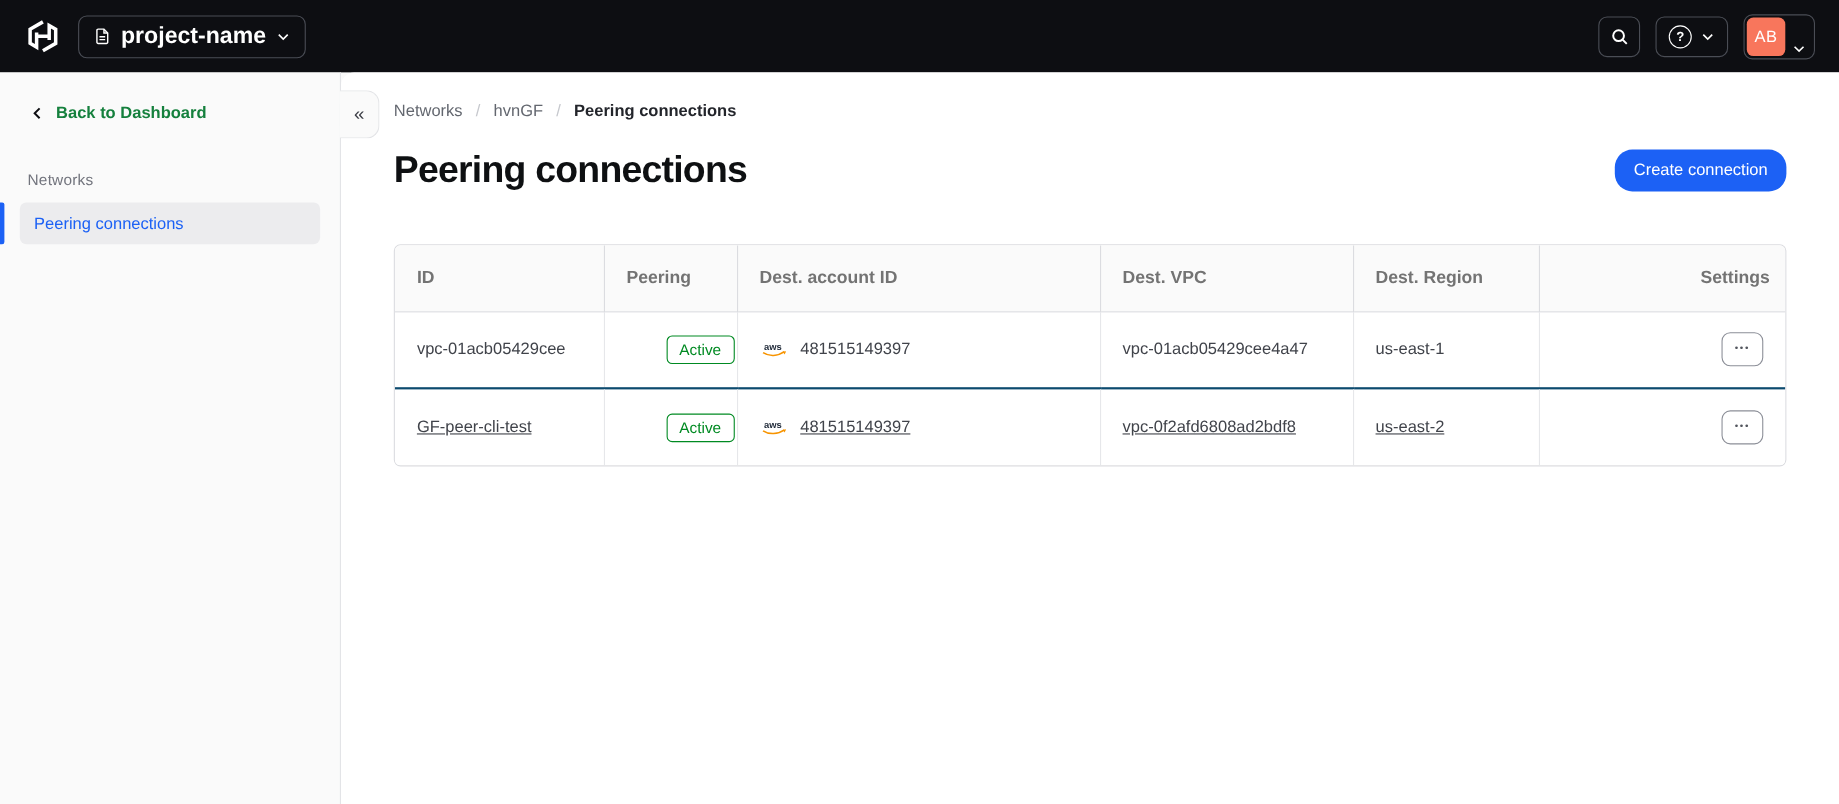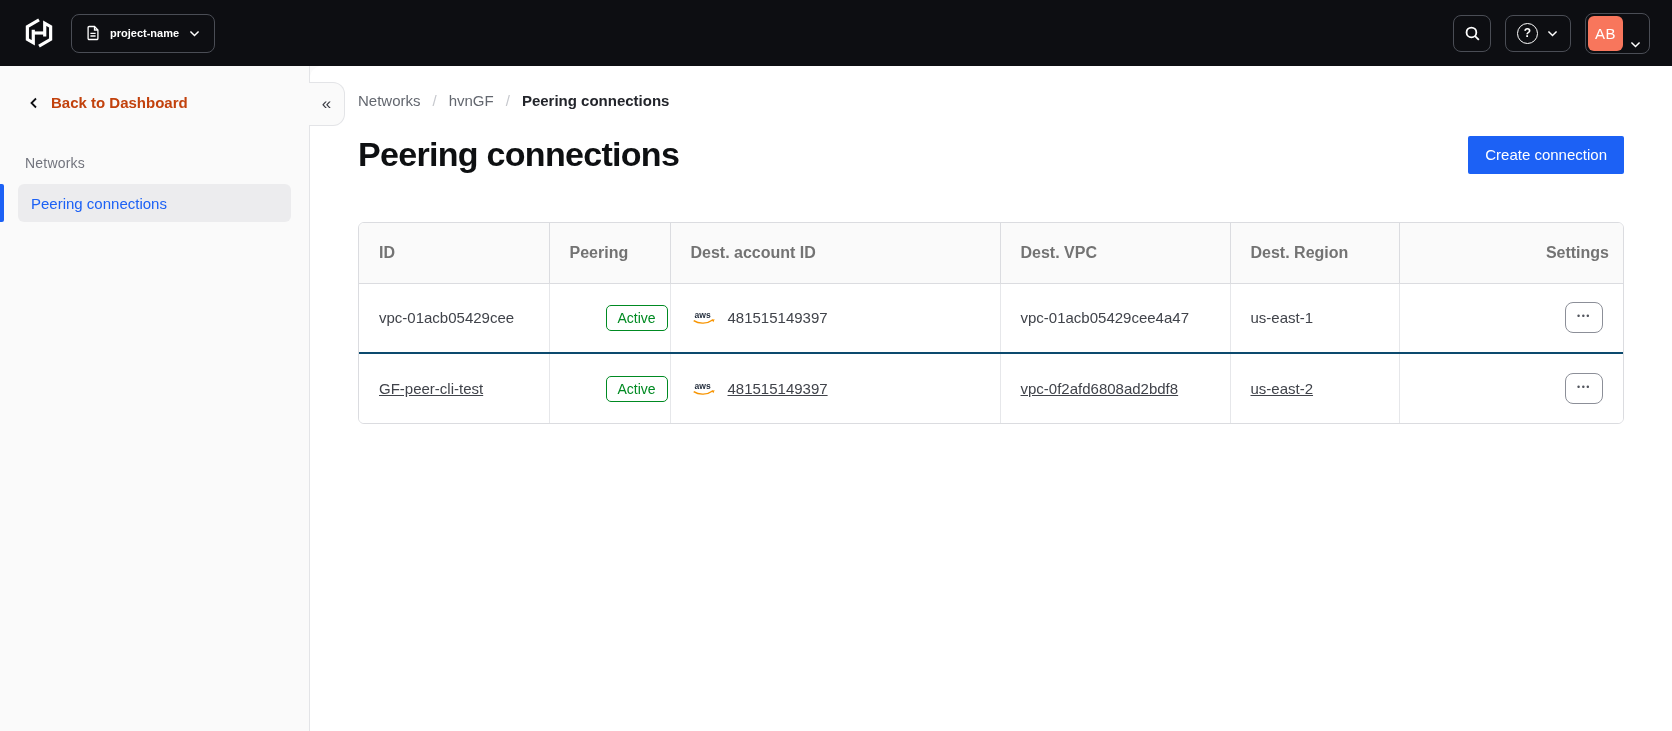--- a/index.html
+++ b/index.html
@@ -16,21 +16,21 @@
     display: flex; align-items: center; justify-content: space-between;
     padding: 0 22px 0 24px;
   }
   .nav-left { display: flex; align-items: center; gap: 17px; }
   .logo-btn { background: none; border: none; cursor: pointer; display: flex; align-items: center; }
   .nav-btn {
     display: flex; align-items: center; background: transparent;
     border: 1px solid #4a4d55; border-radius: 8px; color: #fff;
     cursor: pointer; font-family: inherit;
   }
-  .project-btn { height: 39px; padding: 0 13px; gap: 9px; font-size: 11px; font-weight: 600; }
+  .project-btn { height: 39px; padding: 0 13px; gap: 9px; font-size: 21px; font-weight: 600; }
   .nav-right { display: flex; align-items: center; gap: 14px; }
   .icon-btn { width: 38px; height: 37px; justify-content: center; }
   .help-btn { height: 37px; padding: 0 11px; gap: 8px; }
   .help-circle {
     width: 21px; height: 21px; border: 1.6px solid #fff; border-radius: 50%;
     display: flex; align-items: center; justify-content: center;
     font-size: 12px; font-weight: 700; color: #fff;
   }
   .avatar-btn { height: 41px; padding: 2px; gap: 0; align-items: flex-end; }
   .avatar {
@@ -41,21 +41,21 @@
   .avatar-btn .chev-wrap { width: 24px; display: flex; justify-content: center; }
 
   
   .shell { display: flex; height: 665px; position: relative; background: #fafafa; }
   .sidebar {
     width: 310px; min-width: 310px; background: #fafafa;
     border-right: 1px solid #e3e4e7; padding: 24px 18px 0 18px;
   }
   .back-link {
     display: flex; align-items: center; gap: 9px; background: none; border: none;
-    font-family: inherit; font-size: 15px; font-weight: 600; color: #c2410c;
+    font-family: inherit; font-size: 15px; font-weight: 600; color: #15803d;
     cursor: pointer; padding: 4px 6px; margin-left: 2px;
   }
   .section-label { margin: 40px 0 13px 7px; font-size: 14px; color: #72747d; letter-spacing: .2px; }
   .side-item {
     position: relative; height: 38px; display: flex; align-items: center;
     border-radius: 6px; padding-left: 13px; font-size: 15px; color: #3b3d45; cursor: pointer;
   }
   .side-item.active { background: #ececee; color: #1c61f5; }
   .active-bar {
     position: absolute; left: -18px; top: 0; bottom: 0; width: 4px;
@@ -76,21 +76,21 @@
   }
   .breadcrumb { display: flex; align-items: center; gap: 12px; font-size: 15px; }
   .crumb-link { color: #63676f; text-decoration: none; cursor: pointer; }
   .crumb-sep { color: #c6c8cd; }
   .crumb-current { color: #23252b; font-weight: 600; }
 
   .title-row { display: flex; align-items: center; justify-content: space-between; margin-top: 26px; }
   h1 { font-size: 34px; font-weight: 700; letter-spacing: -0.7px; color: #0e1012; }
   .primary-btn {
     height: 38px; padding: 0 17px; background: #1c61f5; color: #fff;
-    border: none; border-radius: 2px; font-family: inherit; font-size: 15px;
+    border: none; border-radius: 16px; font-family: inherit; font-size: 15px;
     font-weight: 500; cursor: pointer;
   }
 
   
   .table-card { margin-top: 48px; border: 1px solid #dbdce0; border-radius: 6px; overflow: hidden; }
   table { width: 100%; border-collapse: collapse; table-layout: fixed; }
   col.c-id { width: 190px; } col.c-status { width: 121px; } col.c-account { width: 330px; }
   col.c-vpc { width: 230px; } col.c-region { width: 169px; }
   th {
     height: 60px; background: #fafafa; text-align: left; padding: 0 14px 0 20px;

